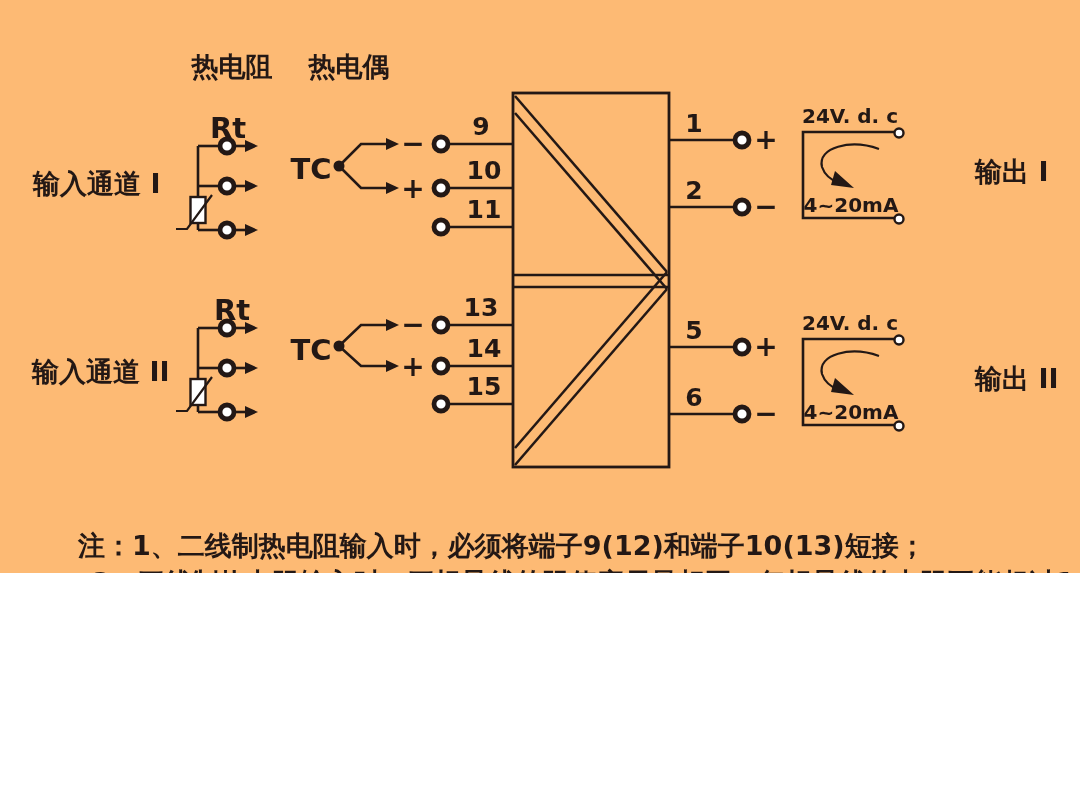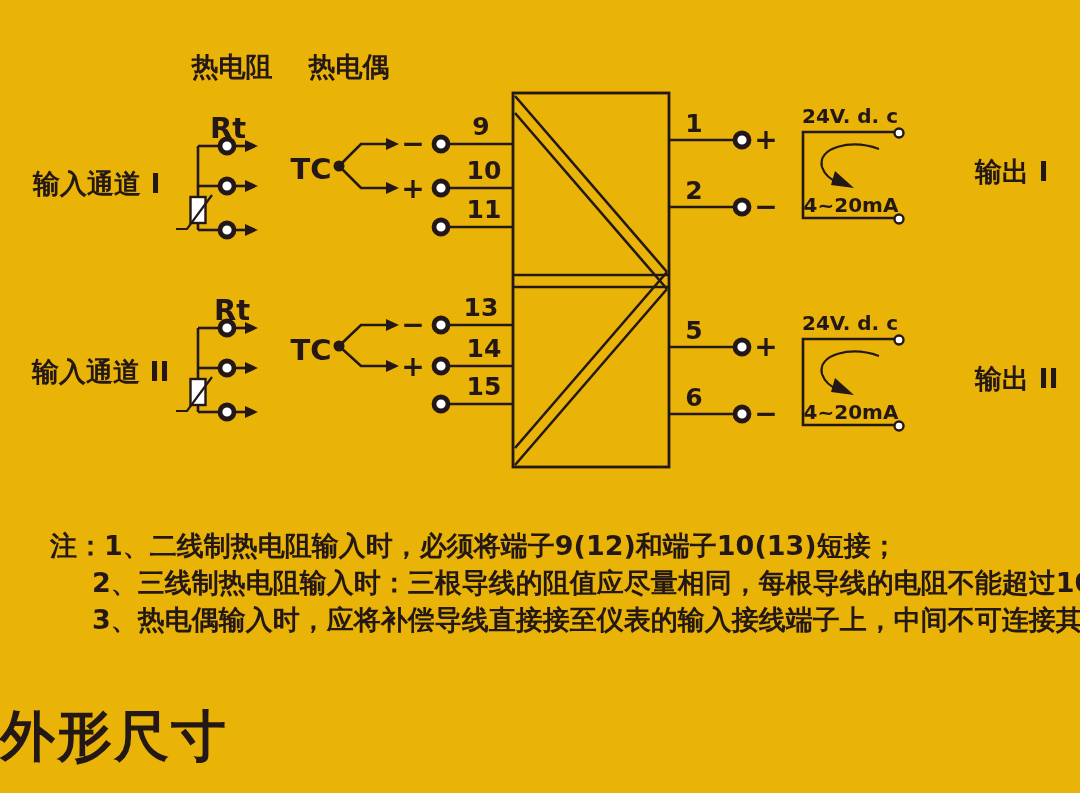--- a/index.html
+++ b/index.html
@@ -1,18 +1,18 @@
 <!DOCTYPE html>
 <html><head>
 <meta charset="utf-8">
 <style>
   :root{ --ink:#231815; }
   html,body{ margin:0; padding:0; background:#fff; }
   .page{
-    position:relative; width:1080px; height:793px; background:#eab308;
+    position:relative; width:1080px; height:573px; background:#fdba74;
     font-family:"DejaVu Sans","Liberation Sans",sans-serif; color:var(--ink);
     overflow:hidden;
   }
   svg.diagram{ position:absolute; left:0; top:0; }
   svg.diagram .w{ stroke:var(--ink); stroke-width:2.6; fill:none; }
   svg.diagram .box{ stroke:var(--ink); stroke-width:2.8; fill:none; }
   svg.diagram .thin{ stroke:var(--ink); stroke-width:2.2; fill:none; }
   svg.diagram .ring{ fill:#fff; stroke:var(--ink); stroke-width:4.8; }
   svg.diagram .oc{ fill:#fff; stroke:var(--ink); stroke-width:2.4; }
   svg.diagram .dot{ fill:var(--ink); stroke:none; }
@@ -23,21 +23,21 @@
   .t-lat{ font-size:29px; }
   .t-num{ font-size:25px; }
   .t-sign{ font-size:28px; }
   .t-small{ font-size:20px; }
   .t-out{ font-size:27px; }
   .notes{
     position:absolute; left:0; top:527px; width:1080px;
     font-size:27px; line-height:37px; font-weight:600; color:var(--ink);
   }
   .note-line{ white-space:nowrap; }
-  .ind-a{ padding-left:50px; }
+  .ind-a{ padding-left:78px; }
   .ind-b{ padding-left:92px; }
   .section-title{
     position:absolute; left:0; top:700px; width:1060px; text-align:left;
     font-size:55px; font-weight:600; color:var(--ink); letter-spacing:2px;
   }
 </style>
 </head>
 <body>
 
 <div class="page">

